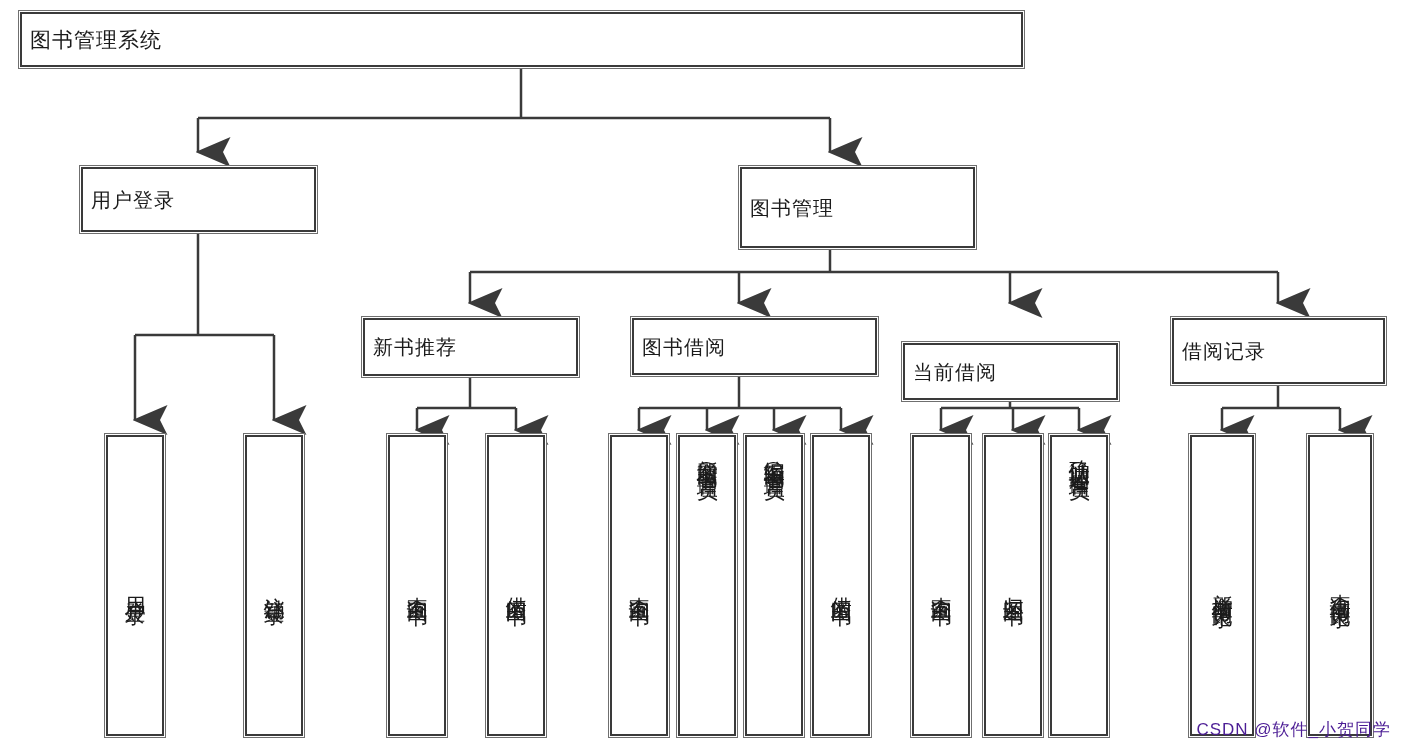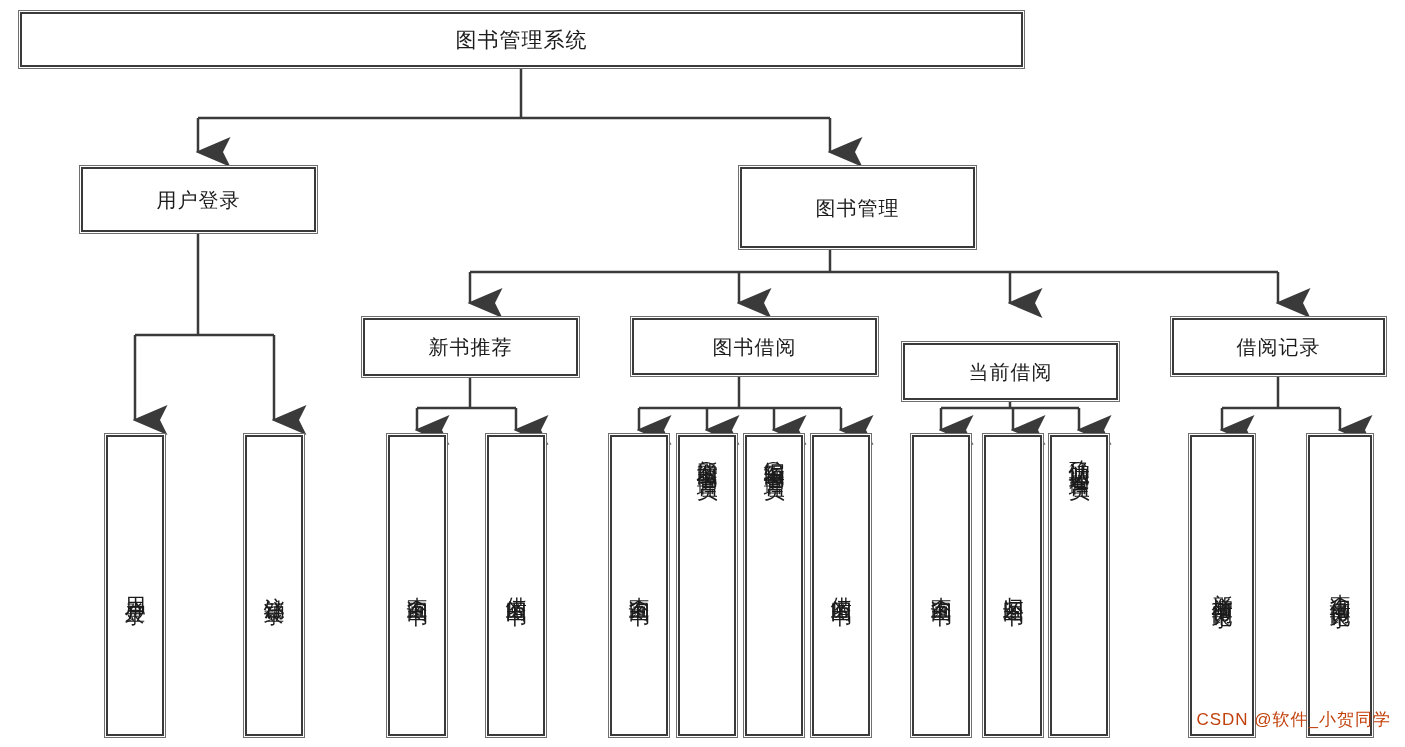--- a/index.html
+++ b/index.html
@@ -26,22 +26,23 @@
     pointer-events: none;
   }
   .node {
     position: absolute;
     box-sizing: border-box;
     background: #ffffff;
     border: 2px solid #3a3a3a;
     box-shadow: 0 0 0 1px #ffffff, 0 0 0 2px #6f6f6f;
     display: flex;
     align-items: center;
-    justify-content: center;
+    justify-content: flex-start;
     color: #1b1b1b;
+    padding-left: 8px;
   }
   .node.root {
     border-width: 2px;
   }
   .node-label {
     font-size: 21px;
     line-height: 1.1;
     letter-spacing: 1px;
     white-space: nowrap;
   }
@@ -72,23 +73,23 @@
     white-space: nowrap;
     text-align: center;
   }
   .leaf.align-top {
     align-items: flex-start;
     padding-top: 6px;
   }
   .watermark {
     position: absolute;
     right: 14px;
-    bottom: 16px;
+    bottom: 6px;
     font-size: 17px;
-    color: #c2410c;
+    color: #4c1d95;
     letter-spacing: 1px;
     white-space: nowrap;
   }
 </style>
 </head>
 <body>
 
 <div id="canvas">
 
   <svg id="wires" viewBox="0 0 1405 747">
@@ -158,21 +159,21 @@
   <div id="level3-host">
       <div class="node sub" style="left: 363px; top: 318px; width: 215px; height: 58px;">
         <span class="node-label">新书推荐</span>
       </div>
       <div class="node sub" style="left: 632px; top: 318px; width: 245px; height: 57px;">
         <span class="node-label">图书借阅</span>
       </div>
       <div class="node sub" style="left: 903px; top: 318px; width: 215px; height: 57px; margin-top: 25px;">
         <span class="node-label">当前借阅</span>
       </div>
-      <div class="node sub" style="left: 1172px; top: 318px; width: 213px; height: 57px;">
+      <div class="node sub" style="left: 1172px; top: 318px; width: 213px; height: 66px;">
         <span class="node-label">借阅记录</span>
       </div>
     </div>
   <div id="leaf-host">
       <div class="leaf" style="left: 106px; top: 435px; width: 58px; height: 301px;">
         <span class="leaf-label">用户登录</span>
       </div>
       <div class="leaf" style="left: 245px; top: 435px; width: 58px; height: 301px;">
         <span class="leaf-label">注销登录</span>
       </div>

